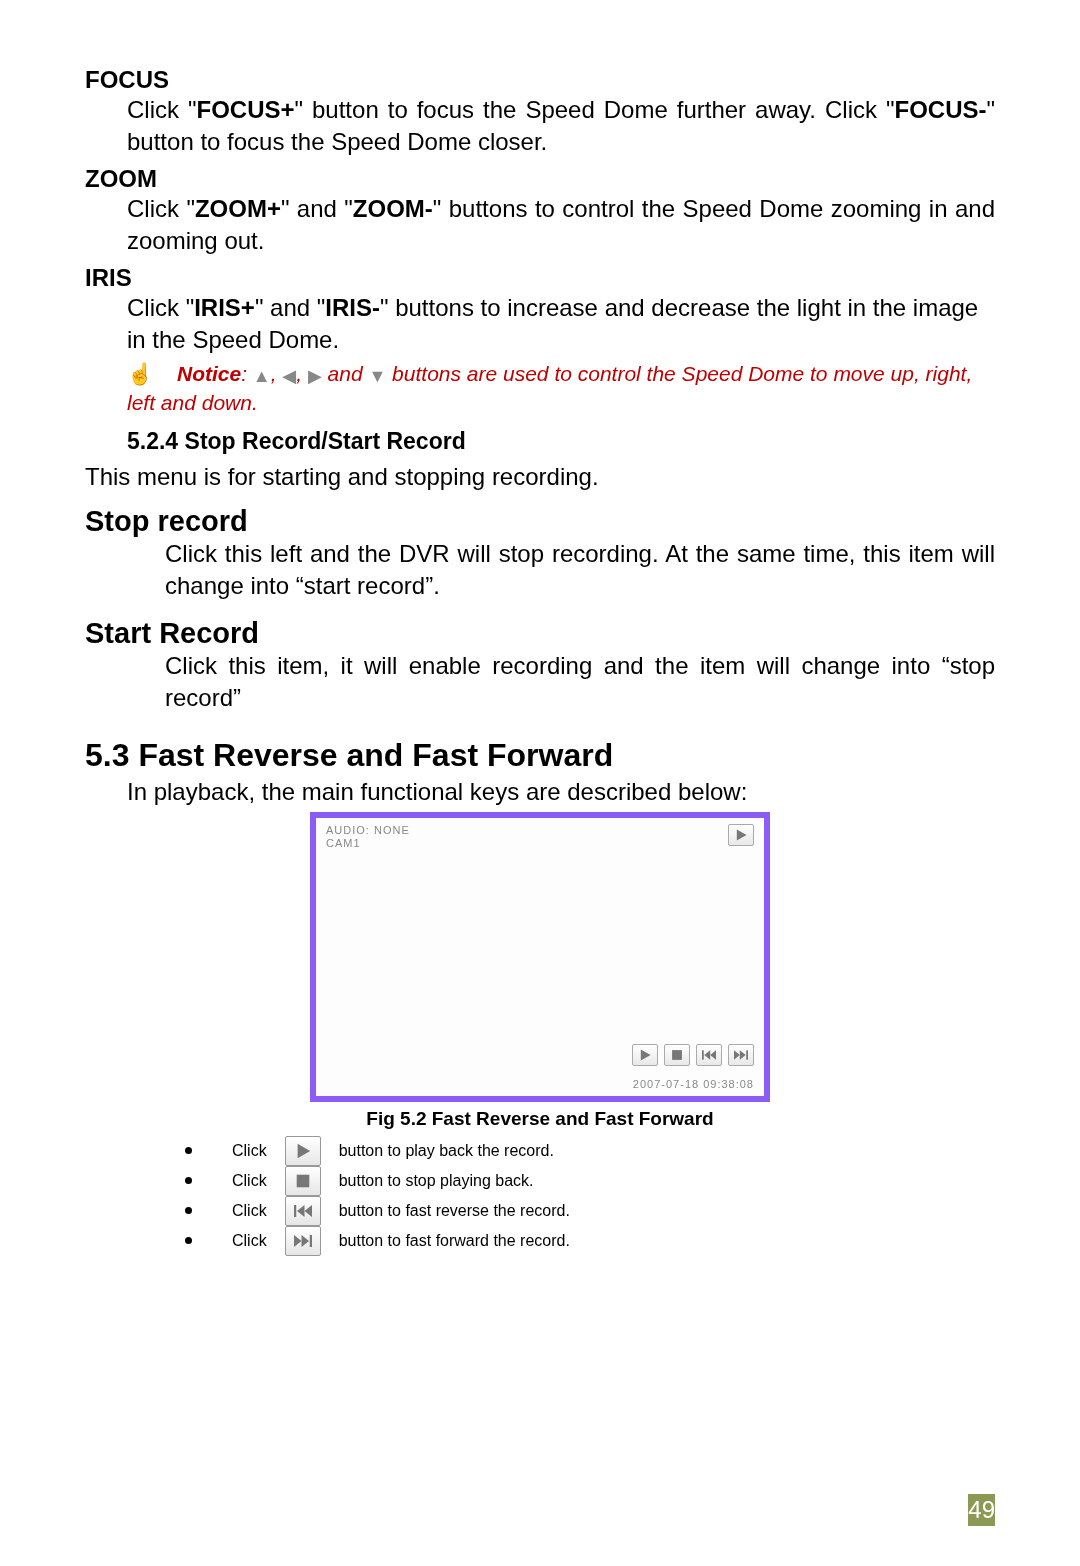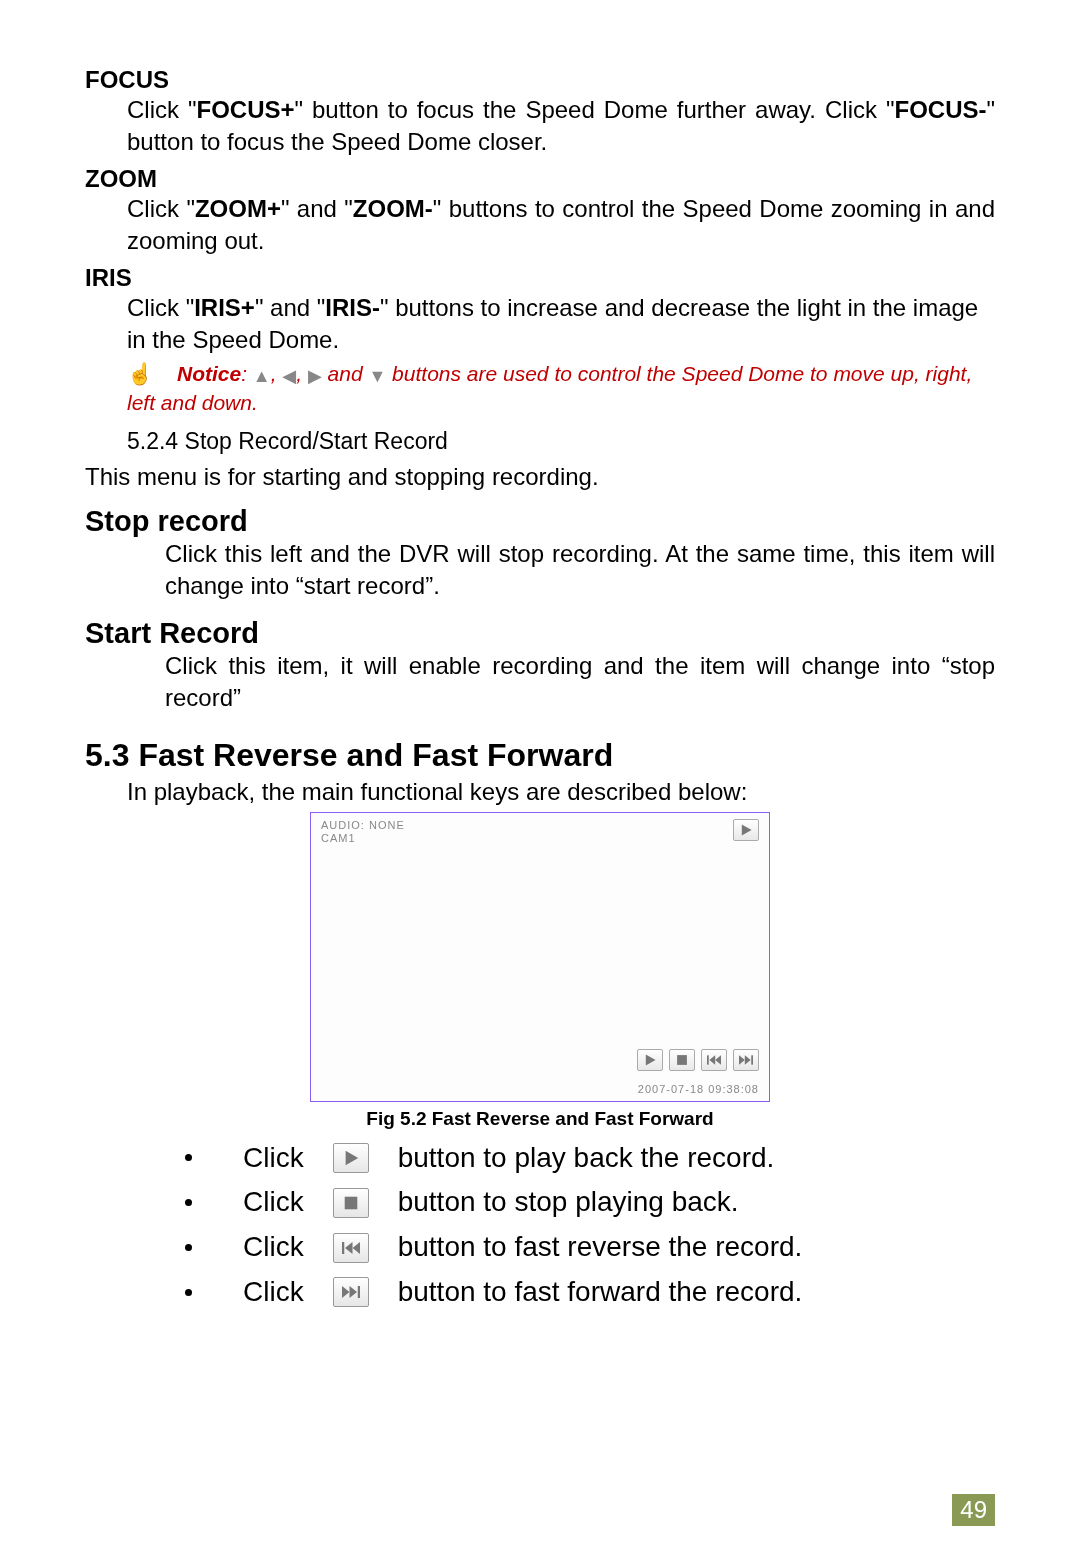--- a/index.html
+++ b/index.html
@@ -51,21 +51,21 @@
   }
   .notice-block .notice-word { font-weight: bold; }
   .tri {
     display: inline-block;
     vertical-align: -1px;
     font-style: normal;
     color: #888;
     font-size: 18px;
   }
   .sub-section-num {
-    font-weight: normal;
+    font-weight: bold;
     font-size: 23px;
     margin-top: 12px;
     margin-left: 42px;
   }
   .plain-line {
     font-size: 24px;
     margin-top: 8px;
   }
   .item-head {
     font-weight: bold;
@@ -88,21 +88,21 @@
     margin-left: 42px;
   }
   .figure-box {
     margin: 6px auto 0 auto;
     width: 460px;
   }
   .screenshot {
     width: 460px;
     height: 290px;
     background: #fdfdfd;
-    border: 1px solid #8b5cf6;
+    border: 6px solid #8b5cf6;
     position: relative;
     box-sizing: border-box;
   }
   .ss-top {
     position: absolute;
     top: 6px; left: 10px;
     font-size: 11px;
     color: #888;
     line-height: 1.2;
     letter-spacing: 1px;
@@ -138,25 +138,25 @@
     font-weight: bold;
     font-size: 19px;
     margin-top: 6px;
   }
   ul.bullets {
     list-style: none;
     padding: 0;
     margin: 6px 0 0 100px;
   }
   ul.bullets li {
-    font-size: 28px;
+    font-size: 16px;
     line-height: 1.6;
     display: flex;
     align-items: center;
-    gap: 25px;
+    gap: 14px;
   }
   ul.bullets li .dot {
     width: 7px; height: 7px;
     background: #000;
     border-radius: 50%;
     flex: 0 0 auto;
     margin-right: 26px;
   }
   .inline-btn {
     width: 34px; height: 28px;
@@ -169,21 +169,21 @@
     margin: 0 4px;
     flex: 0 0 auto;
   }
   .page-number {
     position: absolute;
     bottom: 40px;
     right: 85px;
     background: #8a9a55;
     color: #fff;
     font-size: 24px;
-    padding: 2px 8px;
+    padding: 2px 0;
   }
   svg.icon { width: 14px; height: 14px; }
   svg.icon-big { width: 18px; height: 18px; }
 </style>
 </head>
 <body>
 
 <div class="page">
 
 

